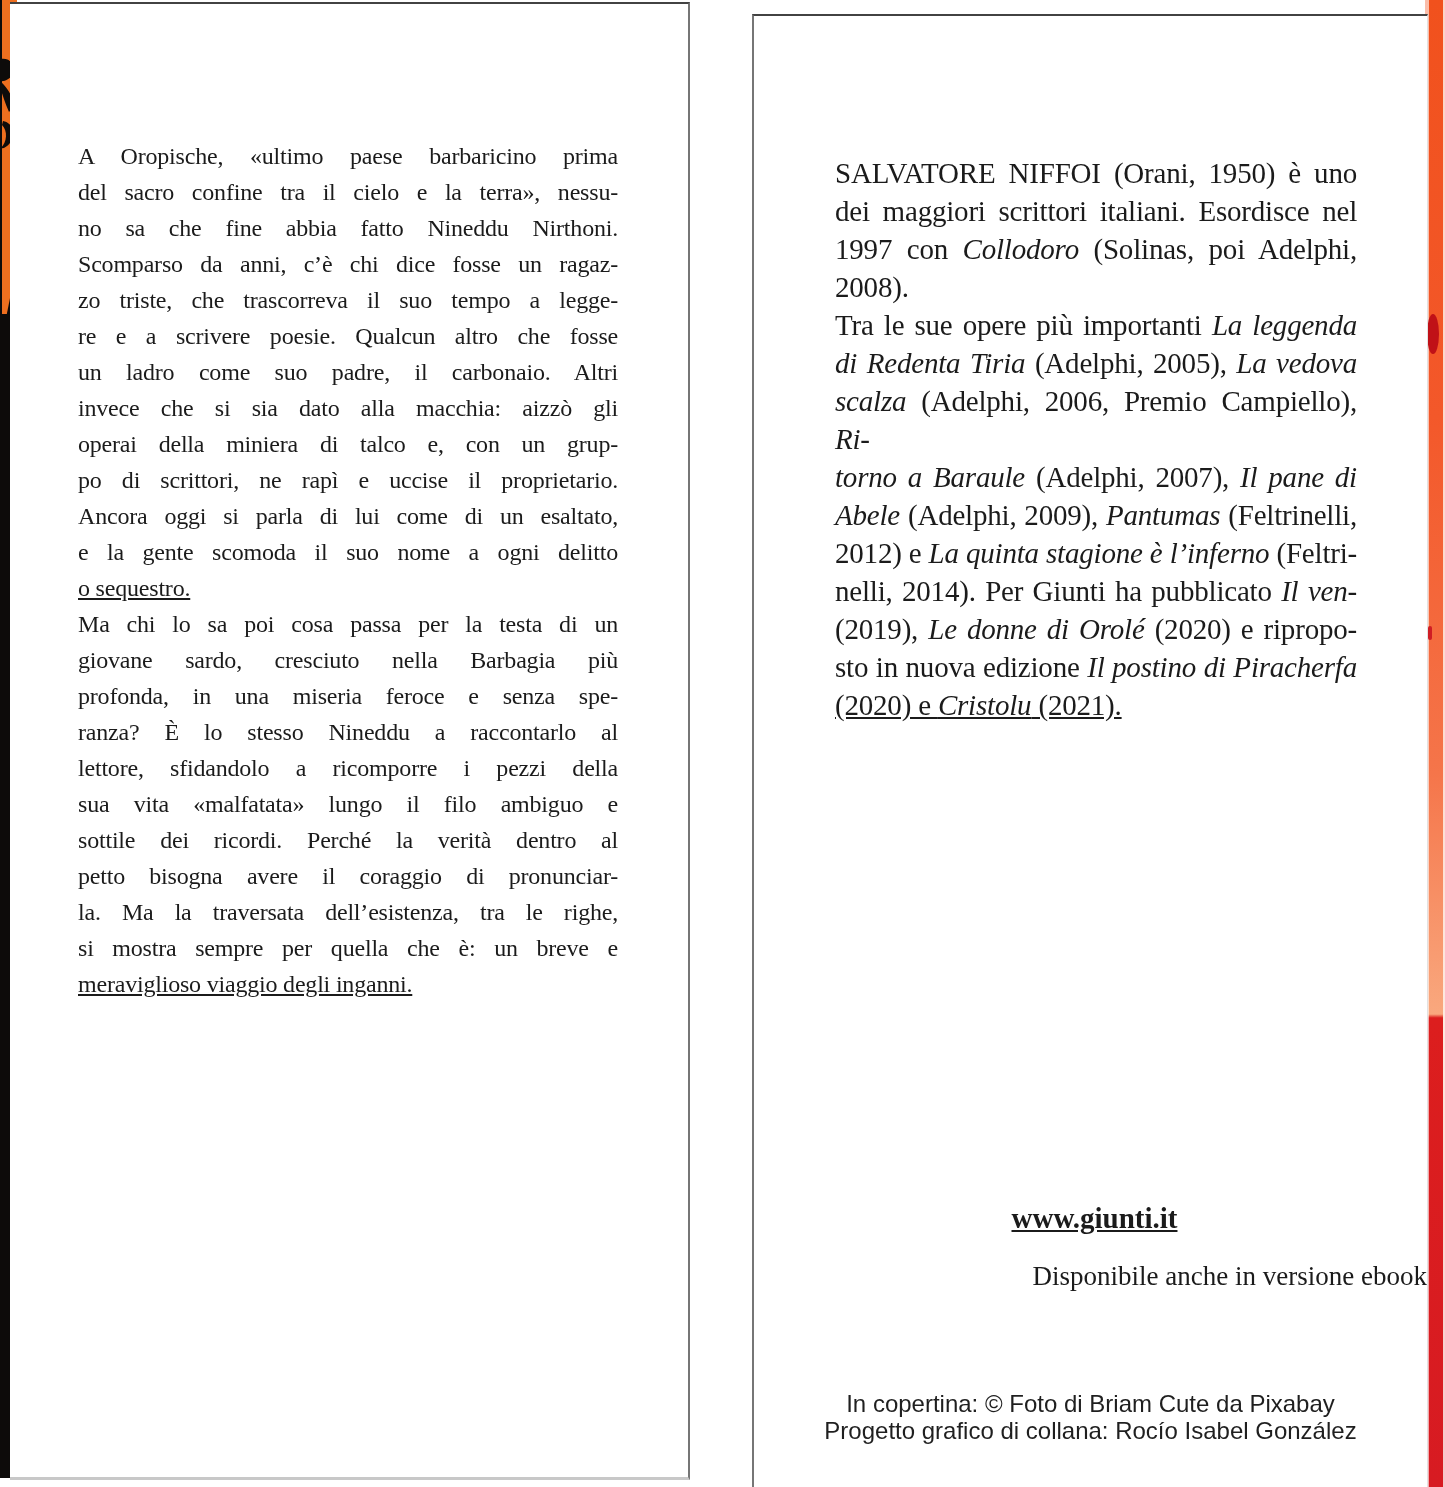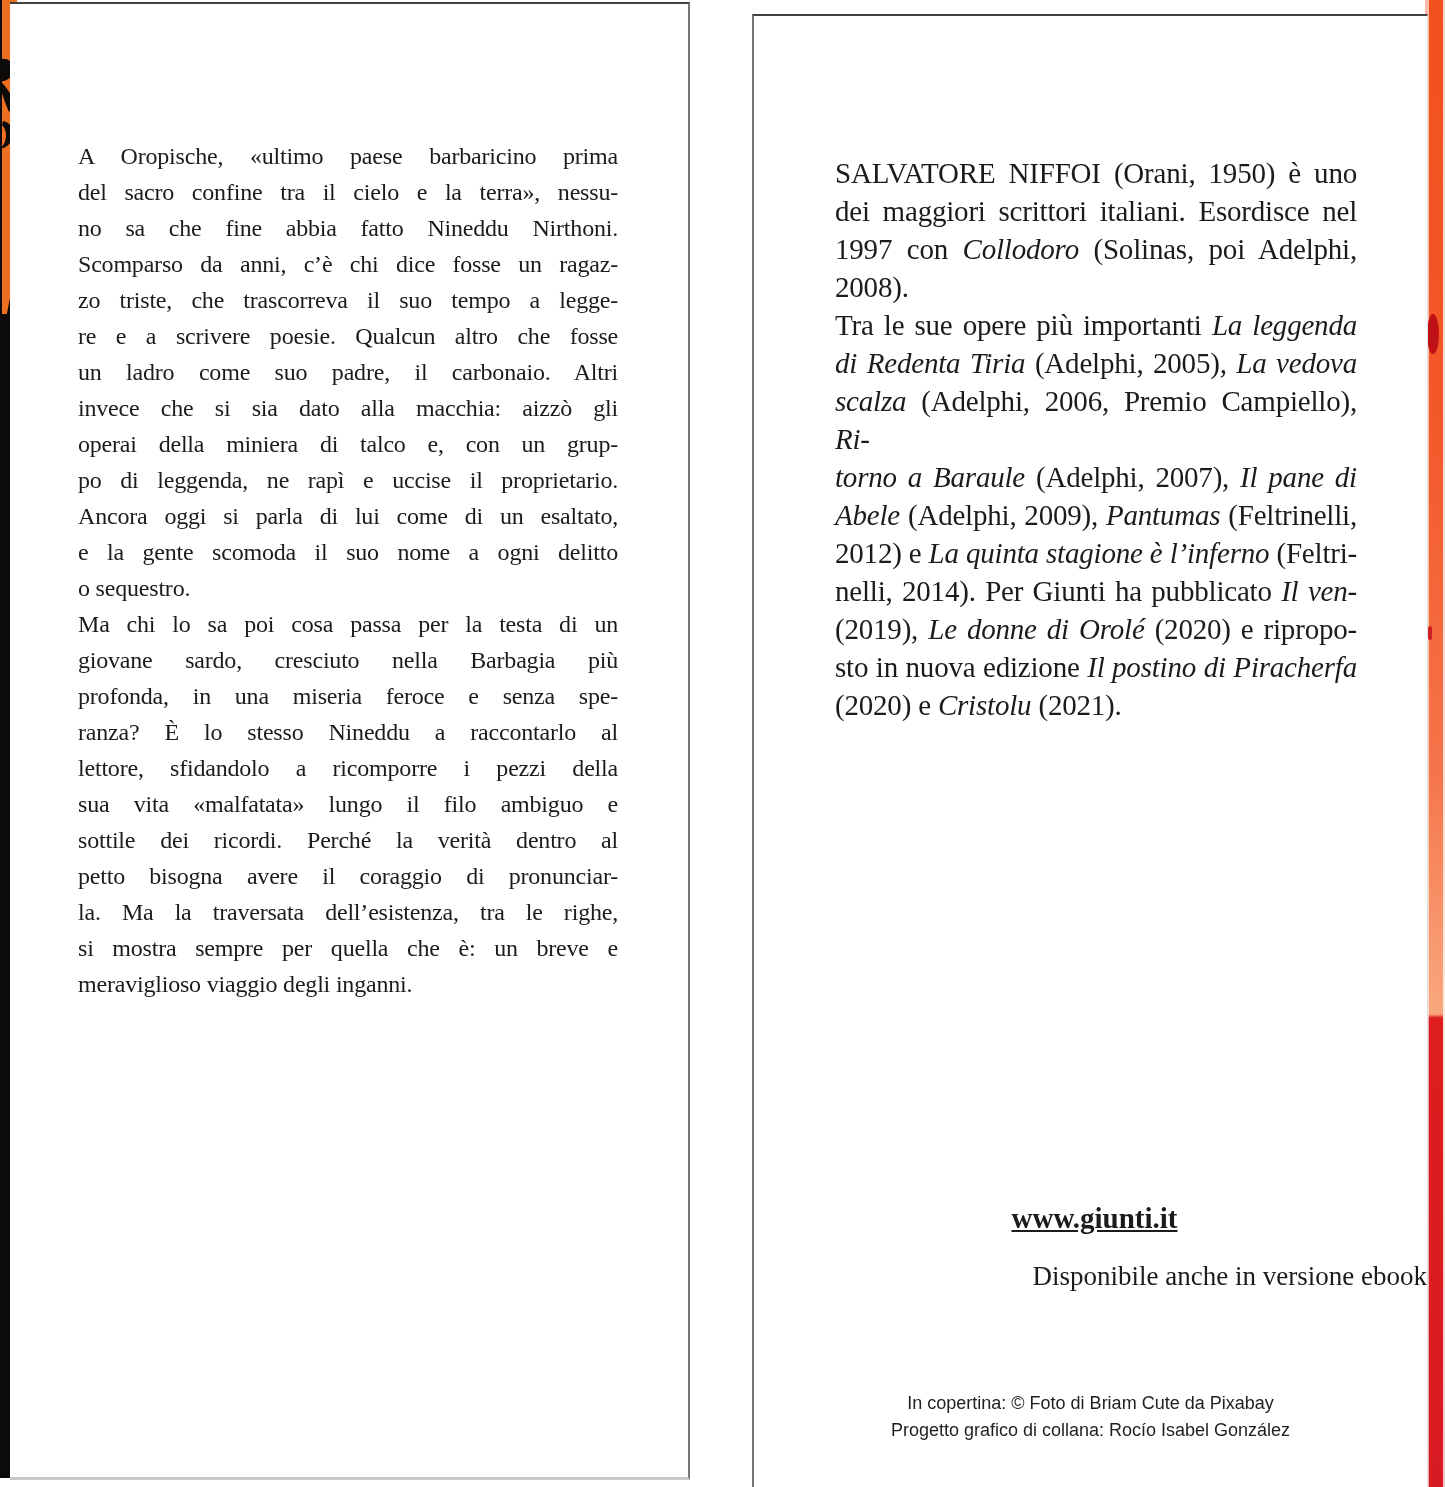--- a/index.html
+++ b/index.html
@@ -28,27 +28,27 @@
              border-bottom:3px solid #c8c8c8;}
   .flap-right{left:752px;width:676px;border-top:2px solid #424242;border-left:2px solid #767676;
               border-bottom:3px solid #c8c8c8;border-right:1px solid #e2e2e2;margin-top:12px;}
 
   
   .synopsis{position:absolute;left:68px;top:134px;width:540px;font-size:24px;line-height:36px;
             letter-spacing:-0.2px;}
   .bio{position:absolute;left:81px;top:138px;width:522px;font-size:29px;line-height:38px;
        letter-spacing:-0.2px;}
   .jline{text-align:justify;text-align-last:justify;}
-  .pend{text-align-last:left;}
+  .pend{text-align-last:left;text-decoration:underline;}
   .bio em{font-style:italic;}
   .website{position:absolute;left:4px;top:1186px;width:100%;text-align:center;
            font-size:29px;font-weight:bold;text-decoration:underline;}
   .ebook{position:absolute;left:0;top:1245px;width:100%;text-align:right;font-size:27px;}
   .credits{position:absolute;left:0;top:1374px;width:100%;text-align:center;
-           font-family:"Liberation Sans","DejaVu Sans",sans-serif;font-size:18px;line-height:27px;color:#1f1f1f;}
+           font-family:"Liberation Sans","DejaVu Sans",sans-serif;font-size:24px;line-height:27px;color:#1f1f1f;}
 </style>
 </head>
 <body>
 
 <div class="canvas">
 
   <div class="left-strip-black"></div>
   <div class="left-strip-orange"></div>
   <svg class="squiggle" viewBox="0 0 26 100">
     <path fill="#0d0b0a" d="M0,4 C9,2 16,9 13,18 C11,24 4,27 0,26 Z
@@ -66,21 +66,21 @@
     <div class="synopsis" id="synopsis">
         <div class="jline">A Oropische, «ultimo paese barbaricino prima</div>
         <div class="jline">del sacro confine tra il cielo e la terra», nessu-</div>
         <div class="jline">no sa che fine abbia fatto Nineddu Nirthoni.</div>
         <div class="jline">Scomparso da anni, c’è chi dice fosse un ragaz-</div>
         <div class="jline">zo triste, che trascorreva il suo tempo a legge-</div>
         <div class="jline">re e a scrivere poesie. Qualcun altro che fosse</div>
         <div class="jline">un ladro come suo padre, il carbonaio. Altri</div>
         <div class="jline">invece che si sia dato alla macchia: aizzò gli</div>
         <div class="jline">operai della miniera di talco e, con un grup-</div>
-        <div class="jline">po di leggenda, ne rapì e uccise il proprietario.</div>
+        <div class="jline">po di scrittori, ne rapì e uccise il proprietario.</div>
         <div class="jline">Ancora oggi si parla di lui come di un esaltato,</div>
         <div class="jline">e la gente scomoda il suo nome a ogni delitto</div>
         <div class="jline pend">o sequestro.</div>
         <div class="jline">Ma chi lo sa poi cosa passa per la testa di un</div>
         <div class="jline">giovane sardo, cresciuto nella Barbagia più</div>
         <div class="jline">profonda, in una miseria feroce e senza spe-</div>
         <div class="jline">ranza? È lo stesso Nineddu a raccontarlo al</div>
         <div class="jline">lettore, sfidandolo a ricomporre i pezzi della</div>
         <div class="jline">sua vita «malfatata» lungo il filo ambiguo e</div>
         <div class="jline">sottile dei ricordi. Perché la verità dentro al</div>

